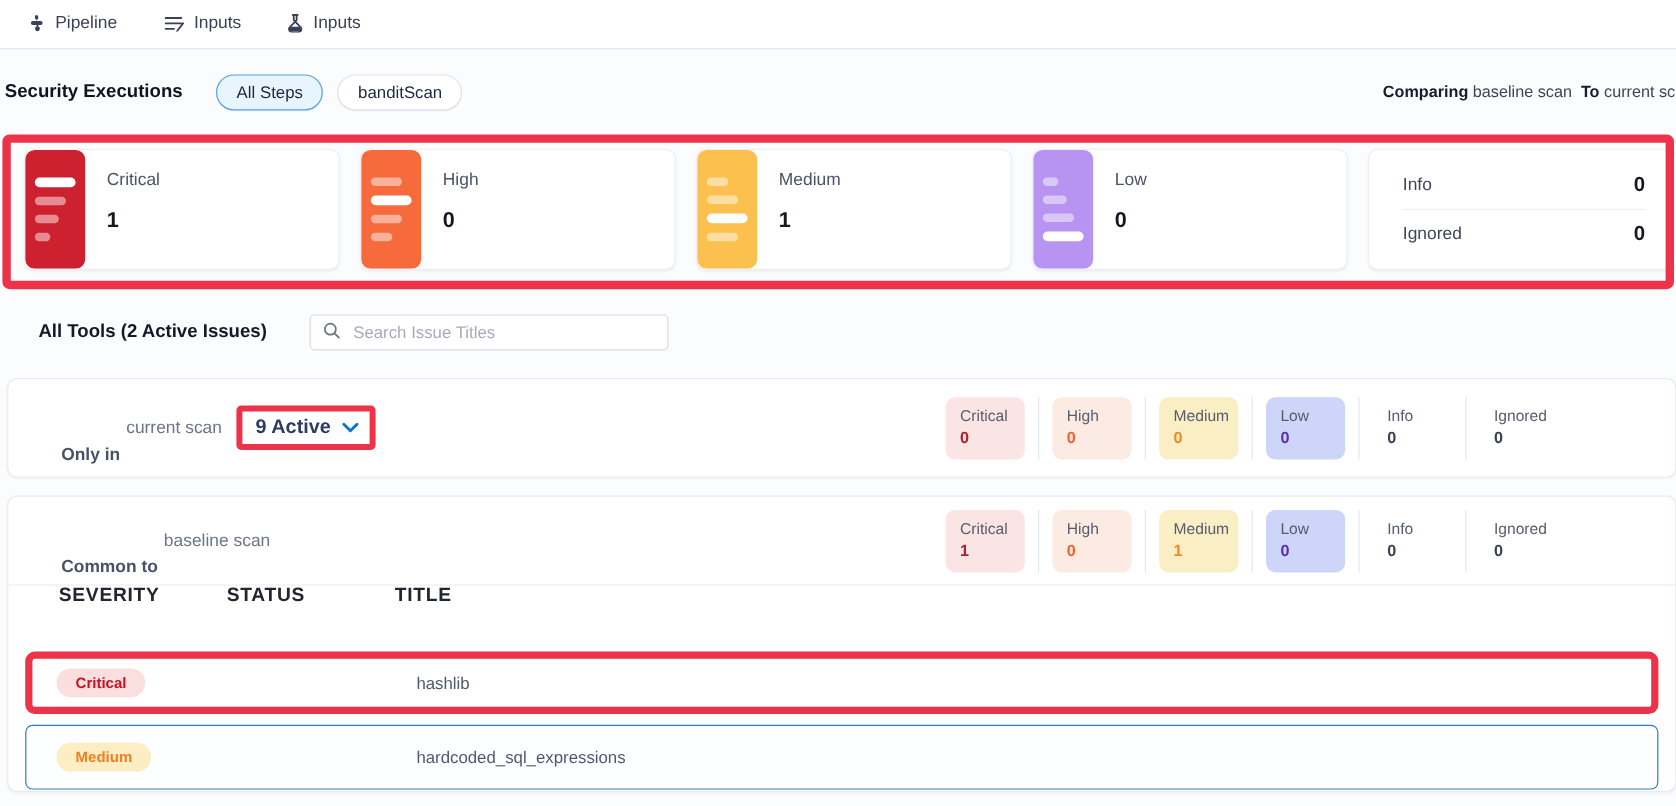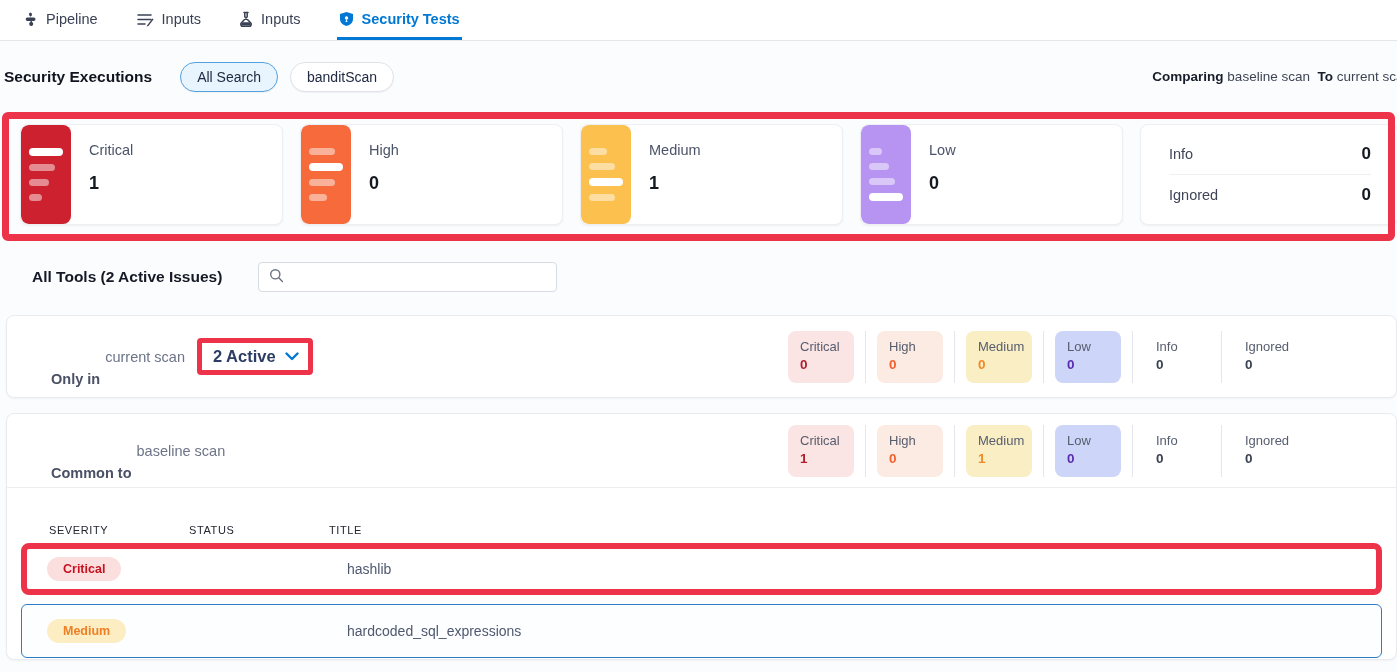--- a/index.html
+++ b/index.html
@@ -74,22 +74,22 @@
   .chev{ display:block; transition:transform .1s; }
   .chev.up{ transform:rotate(180deg); }
 
   .chips{ position:absolute; left:781px; top:50%; transform:translateY(-50%); display:flex; align-items:center; }
   .chip{ width:66px; height:52px; border-radius:8px; padding:8px 0 0 12px; }
   .chip-label{ font-size:13px; color:#565d6e; }
   .chip-count{ font-weight:bold; font-size:13.5px; margin-top:3px; }
   .chip-div{ width:1px; height:52px; background:#e4e6ec; margin:0 11px; flex:none; }
 
   
-  .table-head{ height:48px; display:flex; align-items:flex-end; padding-left:42px;
-    color:#22262f; font-size:11px; font-weight:normal; letter-spacing:.6px; }
+  .table-head{ height:48px; display:flex; align-items:flex-start; padding-left:42px;
+    color:#22262f; font-size:16px; font-weight:bold; letter-spacing:.6px; }
   .th-sev{ width:140px; } .th-status{ width:140px; }
   .rows-area{ padding:0 12px; }
   .annot-row{ border:6px solid #ec3349; border-radius:8px; margin:7px 2px 0 2px; height:52px; background:#fff;}
   .annot-row .issue-row{ height:40px; padding-left:20px; }
   .blue-row{ border:1px solid #2e7cc4; border-radius:6px; margin:9px 2px 0 2px; height:54px; background:#fdfeff;}
   .blue-row .issue-row{ height:52px; padding-left:25px; }
   .issue-row{ display:flex; align-items:center; cursor:pointer; }
   .cell-sev{ width:150px; flex:none; } .cell-status{ width:150px; flex:none; }
   .badge{ display:inline-block; padding:5px 16px; border-radius:13px; font-weight:bold; font-size:12.5px; }
   .badge.critical{ background:#fbdfdf; color:#c6111f; }
@@ -124,37 +124,27 @@
       </button>
       <button class="nav-tab">
         <span class="ic">
           <svg width="14" height="16" viewBox="0 0 14 16">
             <path d="M5 1.5h4M5.8 1.5v4.2L11.8 12a2.4 2.4 0 0 1-2 3.7H4.2a2.4 2.4 0 0 1-2-3.7l6-6.3V1.5" fill="none" stroke="currentColor" stroke-width="1.5" stroke-linecap="round" stroke-linejoin="round"></path>
             <path d="M3.4 11.2h7.2l1 1.6a1.3 1.3 0 0 1-1.1 2H3.5a1.3 1.3 0 0 1-1.1-2z" fill="currentColor"></path>
           </svg>
         </span>
         <span>Inputs</span>
       </button>
-      <button class="nav-tab active">
-        <span class="ic">
-          <svg width="15" height="16" viewBox="0 0 15 16">
-            <path d="M7.5 1 14 3v5c0 3.6-2.7 6-6.5 7C3.7 14 1 11.6 1 8V3z" fill="currentColor"></path>
-            <circle cx="7.5" cy="7" r="1.7" fill="#fff"></circle>
-            <path d="M7.5 8.2 8.6 11H6.4z" fill="#fff"></path>
-          </svg>
-        </span>
-        <span>Security Tests</span>
-      </button>
     </div>
 </nav>
 
 <div class="header-row">
   <span class="page-title">Security Executions</span>
   <div class="pills" id="step-pills">
-      <button class="pill selected">All Search</button>
+      <button class="pill selected">All Steps</button>
       <button class="pill">banditScan</button>
     </div>
   <div class="comparing">
     <b>Comparing</b>
     <span>baseline scan</span>&nbsp;
     <b>To</b>
     <span>current scan</span>
   </div>
 </div>
 
@@ -224,29 +214,30 @@
 
 <div class="tools-row">
   <span class="tools-heading">All Tools (2 Active Issues)</span>
   <div class="searchbox">
     <span>
       <svg width="15" height="15" viewBox="0 0 15 15">
           <circle cx="6.3" cy="6.3" r="4.6" fill="none" stroke="#6a7183" stroke-width="1.4"></circle>
           <line x1="9.8" y1="9.8" x2="13.4" y2="13.4" stroke="#6a7183" stroke-width="1.4" stroke-linecap="round"></line>
         </svg>
     </span>
+    <input type="text" placeholder="Search Issue Titles" style="">
   </div>
 </div>
 
 <div class="section-card" id="section-0">
   <div class="section-head">
     <span class="lbl-bold">Only in</span>
     <span class="lbl-rest">current scan</span>
     <span class="active-box">
-      <span class="active-label">2 Active</span>
+      <span class="active-label">9 Active</span>
       <svg class="chev" width="14" height="9" viewBox="0 0 14 9">
           <polyline points="1.5,1.5 7,7 12.5,1.5" fill="none" stroke="#0278d5" stroke-width="2.4" stroke-linecap="round" stroke-linejoin="round"></polyline>
         </svg>
     </span>
     <div class="chips">
         <div class="chip" style="background: rgb(251, 228, 228);">
           <div class="chip-label">Critical</div>
           <div class="chip-count" style="color: rgb(176, 31, 44);">0</div>
         </div>
         <div class="chip-div"></div>

